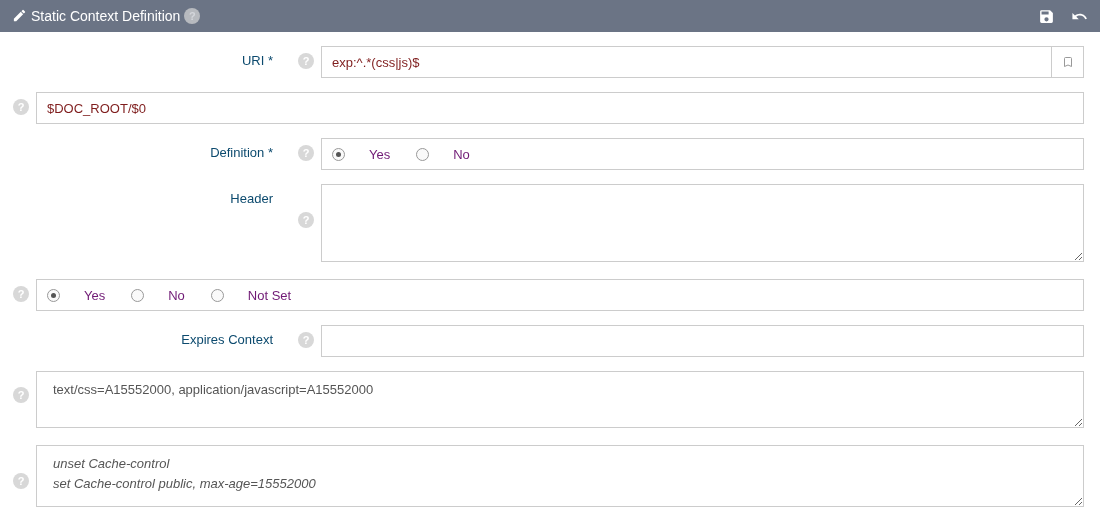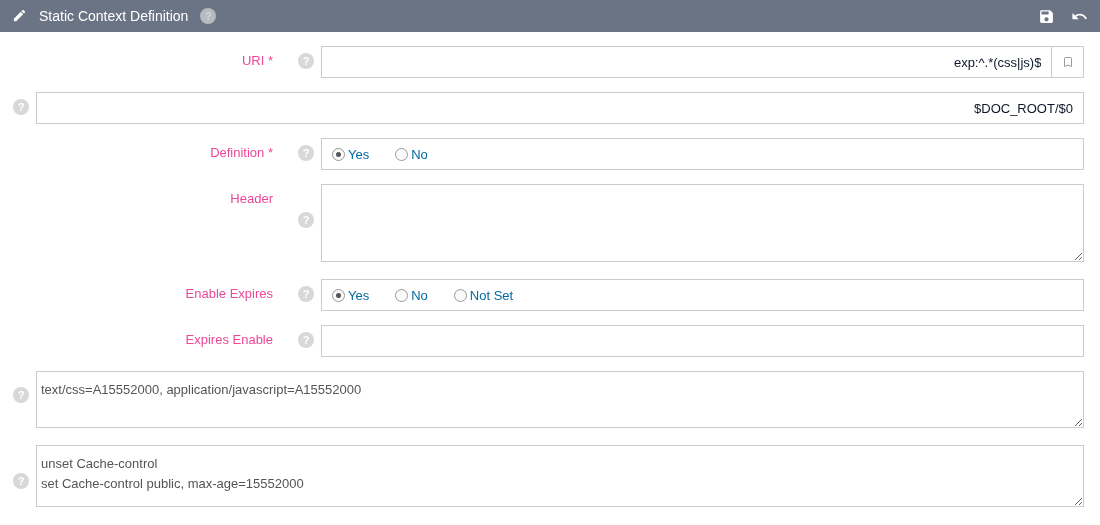--- a/index.html
+++ b/index.html
@@ -15,21 +15,21 @@
       color: #fff;
       height: 32px;
       display: flex;
       align-items: center;
       padding: 0 12px;
       font-size: 14px;
     }
     .panel-header .title-wrap {
       display: flex;
       align-items: flex-start;
-      gap: 12px;
+      gap: 4px;
       flex: 1;
     }
     .panel-header .title-wrap .help-after-title {
       opacity: 0.7;
       font-size: 13px;
     }
     .panel-header .actions {
       display: flex;
       gap: 16px;
       align-items: center;
@@ -44,21 +44,21 @@
     .form-row {
       display: flex;
       align-items: flex-start;
       margin-bottom: 14px;
     }
     .form-label {
       width: 285px;
       text-align: right;
       padding-right: 18px;
       padding-top: 7px;
-      color: #ec4899;
+      color: #0c4a6e;
       font-size: 13px;
     }
     .help-col {
       width: 30px;
       display: flex;
       align-items: flex-start;
       justify-content: center;
       padding-top: 7px;
     }
     .help-col.tall { padding-top: 28px; }
@@ -70,58 +70,57 @@
       cursor: pointer;
     }
     .field-col { flex: 1; }
     .text-input {
       width: 100%;
       height: 32px;
       border: 1px solid #ccc;
       padding: 0 10px;
       font-family: inherit;
       font-size: 13px;
-      color: #0f172a;
-      text-align: right;
+      color: #7f1d1d;
     }
     .text-input.with-addon {
       border-right: none;
     }
     .input-group { display: flex; width: 100%; }
     .input-addon {
       width: 34px;
       border: 1px solid #ccc;
       display: flex; align-items: center; justify-content: center;
       color: #999;
       cursor: pointer;
     }
     .textarea {
       width: 100%;
       min-height: 78px;
       border: 1px solid #ccc;
-      padding: 8px 4px;
+      padding: 8px 16px;
       font-family: inherit;
       font-size: 13px;
       resize: vertical;
       color: #555;
       line-height: 1.5;
     }
     .textarea.short { min-height: 50px; }
     .radio-box {
       width: 100%;
       border: 1px solid #ccc;
       padding: 6px 10px;
       display: flex;
       gap: 26px;
       align-items: center;
       min-height: 32px;
     }
     .radio-opt {
-      display: inline-flex; align-items: center; gap: 3px;
-      font-size: 13px; color: #0369a1; cursor: pointer;
+      display: inline-flex; align-items: center; gap: 24px;
+      font-size: 13px; color: #701a75; cursor: pointer;
     }
     .radio-dot {
       width: 13px; height: 13px; border-radius: 50%;
       border: 1px solid #999; display: inline-flex;
       align-items: center; justify-content: center;
       background: #fafafa;
     }
     .radio-dot.checked::after {
       content: ""; width: 5px; height: 5px; border-radius: 50%;
       background: #555;
@@ -207,21 +206,20 @@
     <div class="form-label">Header</div>
     <div class="help-col tall">
         <span class="help-icon">?</span>
       </div>
     <div class="field-col">
       <textarea class="textarea" style=""></textarea>
     </div>
   </div>
 
   <div class="form-row">
-    <div class="form-label">Enable Expires</div>
     <div class="help-col">
         <span class="help-icon">?</span>
       </div>
     <div class="field-col">
       <div class="radio-box">
         <label class="radio-opt">
             <span class="radio-dot checked"></span>
             <span>Yes</span>
           </label>
         <label class="radio-opt">
@@ -230,21 +228,21 @@
           </label>
         <label class="radio-opt">
             <span class="radio-dot"></span>
             <span>Not Set</span>
           </label>
       </div>
     </div>
   </div>
 
   <div class="form-row">
-    <div class="form-label">Expires Enable</div>
+    <div class="form-label">Expires Context</div>
     <div class="help-col">
         <span class="help-icon">?</span>
       </div>
     <div class="field-col">
       <input class="text-input" type="text" value="" style="">
     </div>
   </div>
 
   <div class="form-row">
     <div class="help-col" style="padding-top:16px">
@@ -253,18 +251,18 @@
     <div class="field-col">
       <textarea class="textarea short" style="">text/css=A15552000, application/javascript=A15552000</textarea>
     </div>
   </div>
 
   <div class="form-row" style="margin-bottom:0">
     <div class="help-col tall">
         <span class="help-icon">?</span>
       </div>
     <div class="field-col">
-      <textarea class="textarea" style="min-height: 62px;">unset Cache-control
+      <textarea class="textarea" style="min-height: 62px; font-style: italic;">unset Cache-control
 set Cache-control public, max-age=15552000</textarea>
     </div>
   </div>
 
 </div>
 
 </body></html>

